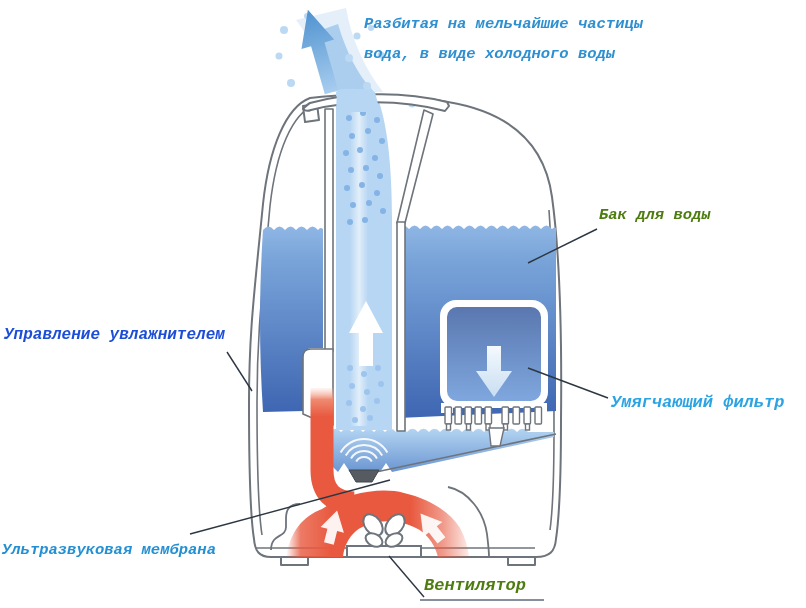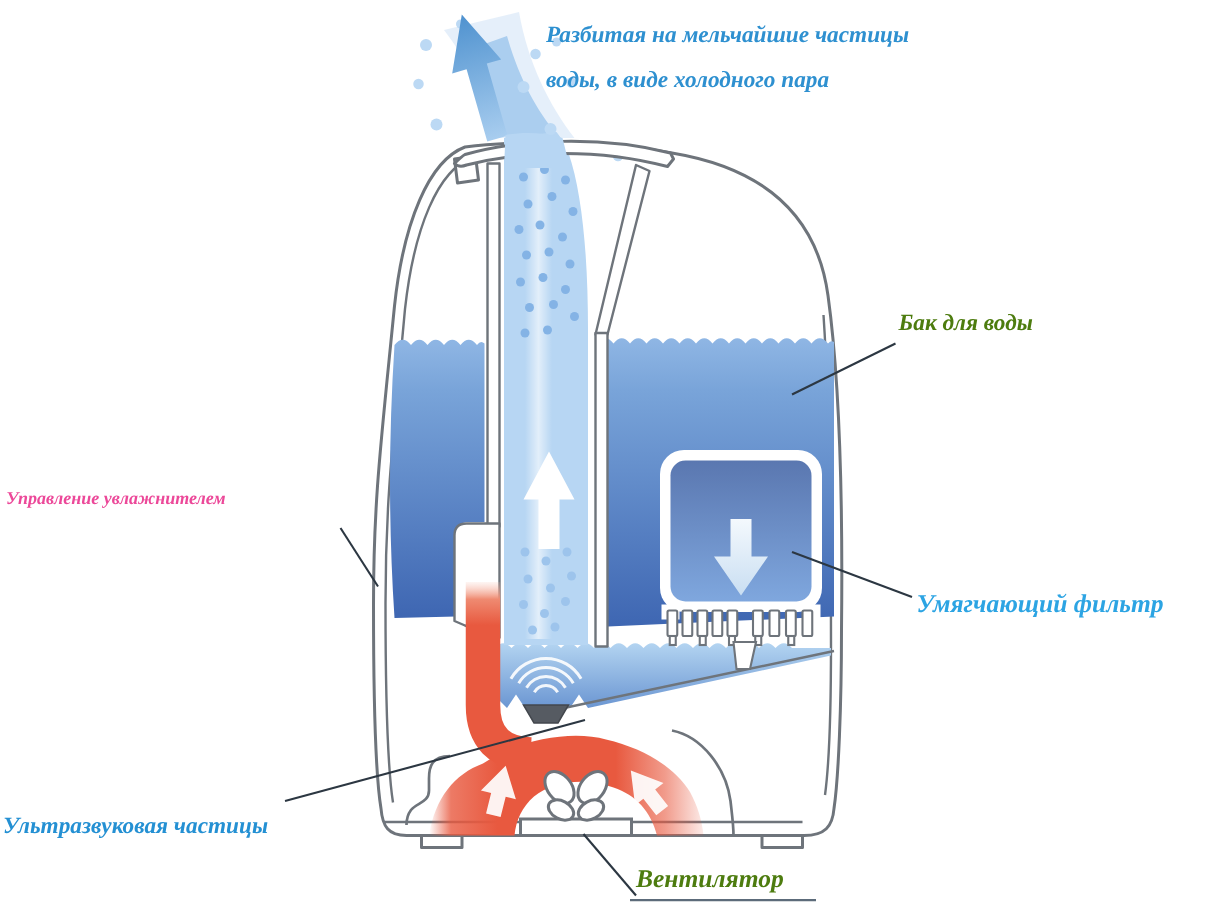--- a/index.html
+++ b/index.html
@@ -1,23 +1,23 @@
 <!DOCTYPE html>
 <html><head>
 <meta charset="utf-8">
 <style>
   html,body{margin:0;padding:0;background:#fff;}
   #stage{position:relative;width:806px;height:608px;background:#fff;overflow:hidden;
-         font-family:Liberation Serif, serif;}
+         font-family:Liberation Mono, monospace;}
   #stage svg{position:absolute;left:0;top:0;}
   .label{position:absolute;font-weight:bold;font-style:italic;color:#4d7c0f;
          white-space:nowrap;line-height:1.25;}
   .label-mist{left:364px;top:9px;font-size:15.5px;line-height:30px;color:#2e90d0;}
   .label-tank{left:599px;top:206px;font-size:15.5px;}
-  .label-control{left:4px;top:325px;font-size:12px;color:#ec4899;}
+  .label-control{left:4px;top:325px;font-size:16px;color:#1d4ed8;}
   .label-filter{left:611px;top:392px;font-size:17px;color:#2ca4e3;}
   .label-membrane{left:2px;top:541px;font-size:15.5px;color:#2490d3;}
   .label-fan{left:424px;top:575px;font-size:17px;text-align:center;}
 </style>
 </head>
 <body>
 
 <div id="stage">
 
 <svg width="806" height="608" viewBox="0 0 806 608">
@@ -233,20 +233,20 @@
     <path d="M528,368 L608,398"></path>
     <path d="M227,352 L252,391"></path>
     <path d="M390,480 L190,534"></path>
     <path d="M389,556 L424,597"></path>
     <path d="M420,600 L544,600" stroke="#5c6b7a" stroke-width="1.5"></path>
   </g>
 </svg>
 
   <div class="label label-mist">
     <div>Разбитая на мельчайшие частицы</div>
-    <div>воды, в виде холодного пара</div>
+    <div>вода, в виде холодного воды</div>
   </div>
   <div class="label label-tank">Бак для воды</div>
   <div class="label label-control">Управление увлажнителем</div>
   <div class="label label-filter">Умягчающий фильтр</div>
-  <div class="label label-membrane">Ультразвуковая частицы</div>
+  <div class="label label-membrane">Ультразвуковая мембрана</div>
   <div class="label label-fan">Вентилятор</div>
 </div>
 
 </body></html>

